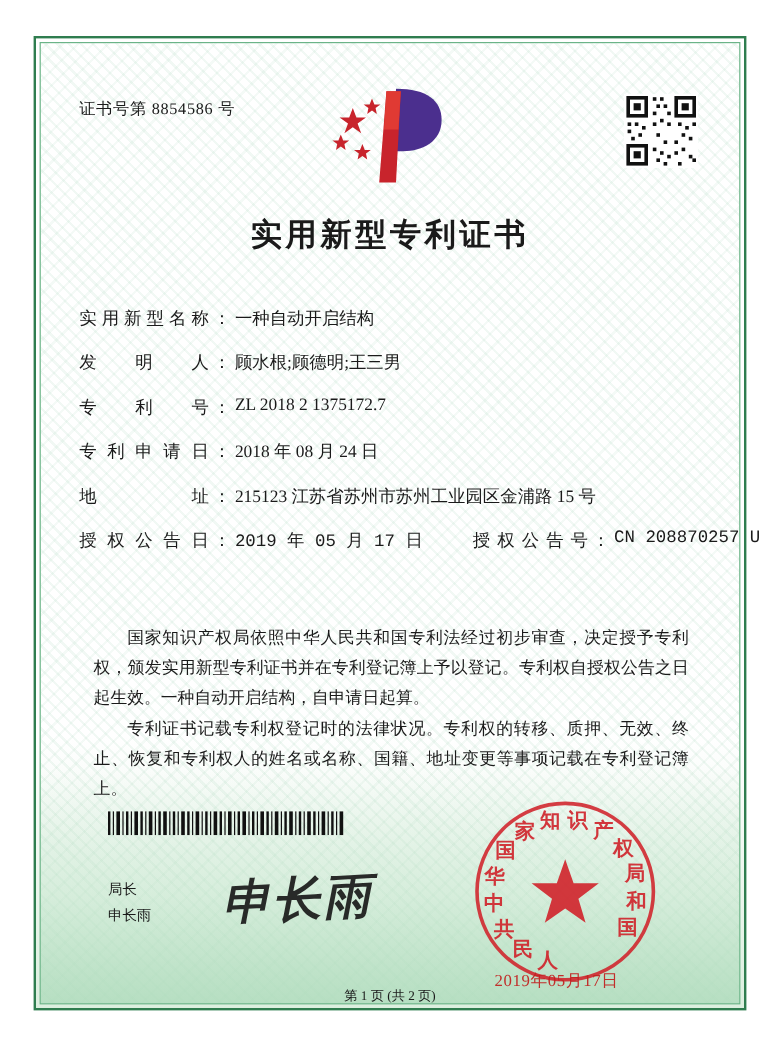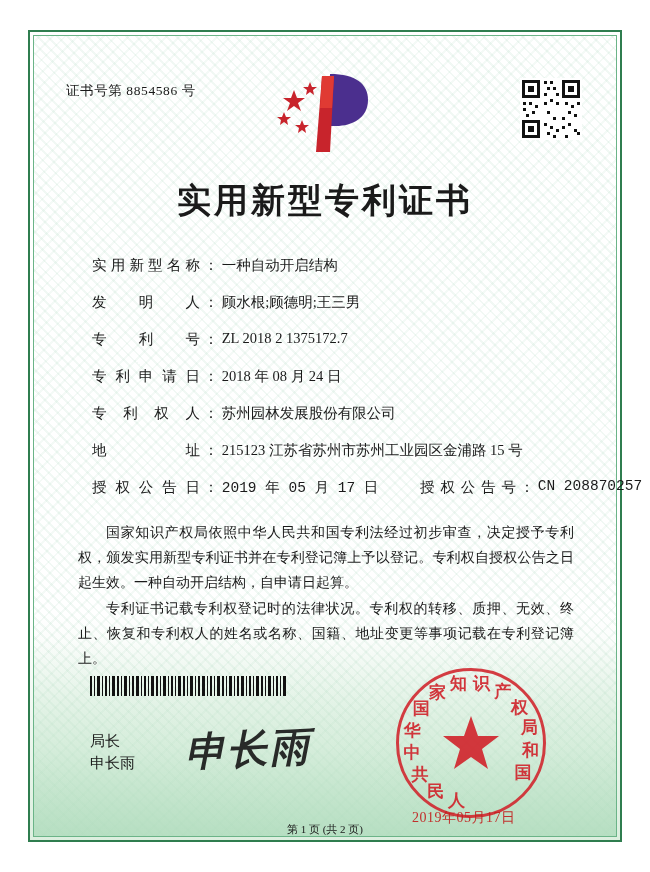--- a/index.html
+++ b/index.html
@@ -74,30 +74,30 @@
     left: 520px; top: 78px;
     width: 62px; height: 62px;
   }
 
   
   .doc-title {
     position: absolute;
     left: 0; top: 178px;
     width: 650px;
     text-align: center;
-    font-size: 34px;
+    font-size: 26px;
     font-weight: bold;
     letter-spacing: 3px;
     font-family: "Liberation Serif", "DejaVu Serif", serif;
   }
 
   
   .fields {
     position: absolute;
-    left: 92px; top: 256px;
+    left: 66px; top: 256px;
     width: 500px;
   }
   .row {
     position: relative;
     height: 37px;
     font-size: 14.5px;
     white-space: nowrap;
   }
   .lbl {
     display: inline-block;
@@ -136,21 +136,21 @@
   .barcode {
     position: absolute;
     left: 90px; top: 676px;
     width: 198px; height: 20px;
   }
 
   
   .sig-label {
     position: absolute;
     left: 90px; top: 730px;
-    font-size: 15px;
+    font-size: 12px;
     line-height: 22px;
   }
   .sig-script {
     position: absolute;
     left: 185px; top: 722px;
     font-size: 40px;
     font-family: "DejaVu Serif", serif;
     font-style: italic;
     font-weight: bold;
     color: #1a1a1a;
@@ -311,25 +311,20 @@
       <span>：</span>
       <span class="val">ZL 2018 2 1375172.7</span>
     </div>
 
     <div class="row">
       <span class="lbl">专利申请日</span>
       <span>：</span>
       <span class="val">2018 年 08 月 24 日</span>
     </div>
 
-    <div class="row">
-      <span class="lbl">专利权人</span>
-      <span>：</span>
-      <span class="val">苏州园林发展股份有限公司</span>
-    </div>
 
     <div class="row">
       <span class="lbl">地址</span>
       <span>：</span>
       <span class="val">215123 江苏省苏州市苏州工业园区金浦路 15 号</span>
     </div>
 
     <div class="row row-split">
       <span class="lbl">授权公告日</span>
       <span>：</span>

